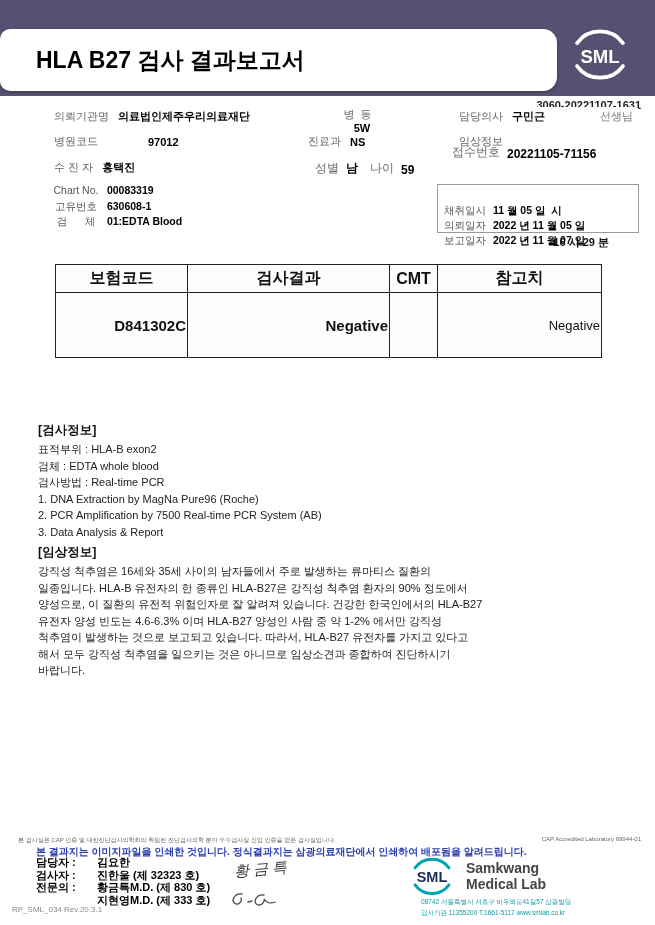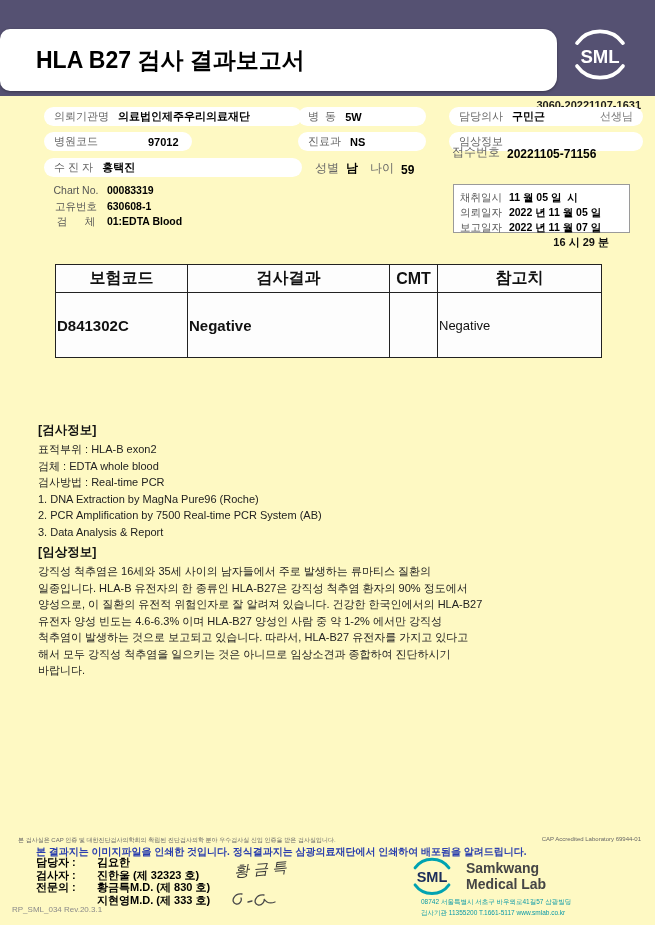--- a/index.html
+++ b/index.html
@@ -1,18 +1,18 @@
 <!DOCTYPE html>
 <html><head>
 <meta charset="utf-8">
 <style>
   html,body{margin:0;padding:0;background:#cfcfd2;}
   .page{
     position:relative;width:655px;height:925px;overflow:hidden;
-    background:#fef9c3;font-family:"Liberation Sans","DejaVu Sans",sans-serif;color:#111;
+    background:#ffffff;font-family:"Liberation Sans","DejaVu Sans",sans-serif;color:#111;
   }
   
   .header{position:absolute;left:0;top:0;width:655px;height:96px;background:#555172;}
   .title-card{position:absolute;left:0;top:29px;width:557px;height:62px;background:#fff;
     border-radius:10px 14px 14px 10px;box-shadow:0 1px 3px rgba(0,0,0,.35);}
   .report-title{position:absolute;left:36px;top:0;line-height:62px;font-size:23px;font-weight:bold;color:#000;white-space:pre;}
   .sml-top{position:absolute;right:20px;top:24px;width:70px;height:60px;}
   .doc-numbers{position:absolute;right:14px;top:99px;text-align:right;font-size:11px;font-weight:bold;color:#1c1c1c;line-height:13px;}
   
   .pill{position:absolute;height:19px;background:#fff;border-radius:10px;display:flex;align-items:center;
@@ -20,28 +20,28 @@
   .lbl{color:#666;white-space:pre;}
   .val{font-weight:bold;color:#000;white-space:pre;}
   .pill .lbl{margin-right:9px;}
   .suffix{color:#777;margin-left:auto;white-space:pre;}
   .plain{position:absolute;font-size:12px;display:flex;align-items:flex-end;}
   .plain .lbl{margin-right:7px;}
   .plain .val{margin-right:12px;}
   
   .meta{position:absolute;left:48px;top:183px;font-size:10.5px;line-height:15.5px;}
   .meta .lbl{display:inline-block;width:56px;color:#555;text-align:center;}
-  .dates{position:absolute;left:437px;top:184px;width:177px;height:49px;background:#fff;border:1px solid #9a9a9a;
-    box-sizing:border-box;font-size:10.5px;line-height:15px;padding:5px 6px;margin-left:16px;}
+  .dates{position:absolute;left:437px;top:184px;width:202px;height:49px;background:#fff;border:1px solid #9a9a9a;
+    box-sizing:border-box;font-size:10.5px;line-height:15px;padding:18px 6px;}
   .dates .lbl{display:inline-block;width:46px;color:#555;}
   .report-time{position:absolute;left:437px;top:235px;width:172px;text-align:right;font-size:11px;font-weight:bold;}
   
   table.result{position:absolute;left:55px;top:264px;width:546px;border-collapse:collapse;background:#fdfdfd;table-layout:fixed;}
   table.result th{border:1px solid #222;font-size:16px;font-weight:bold;padding:3px 0;background:#fdfdfd;}
-  table.result td{border:1px solid #222;height:62px;text-align:left;vertical-align:middle;}
+  table.result td{border:1px solid #222;height:62px;text-align:right;vertical-align:middle;}
   td.big{font-size:15px;font-weight:bold;}
   td.ref{font-size:13px;}
   
   .sec{position:absolute;left:38px;}
   .sec-head{font-size:12.5px;font-weight:bold;margin-bottom:2px;}
   .sec-body{font-size:11px;line-height:16.5px;white-space:pre-line;color:#222;}
   .sec-test{top:422px;width:480px;}
   .sec-clin{top:544px;width:595px;}
   
   .accred{position:absolute;left:18px;top:836px;font-size:6px;color:#666;white-space:nowrap;}
@@ -74,21 +74,21 @@
   </div>
   <div class="doc-numbers">
     <div>3060-20221107-1631</div>
     <div>181634-W</div>
   </div>
 
   <div class="pill" style="left:44px;top:107px;width:258px;">
     <span class="lbl">의뢰기관명</span>
     <span class="val">의료법인제주우리의료재단</span>
   </div>
-  <div class="pill" style="left:298px;top:107px;width:128px;">
+  <div class="pill" style="left:298px;top:107px;width:128px;flex-direction:column;">
     <span class="lbl">병  동</span>
     <span class="val">5W</span>
   </div>
   <div class="pill" style="left:449px;top:107px;width:194px;">
     <span class="lbl">담당의사</span>
     <span class="val">구민근</span>
     <span class="suffix">선생님</span>
   </div>
 
   <div class="pill" style="left:44px;top:132px;width:148px;gap:41px;">

